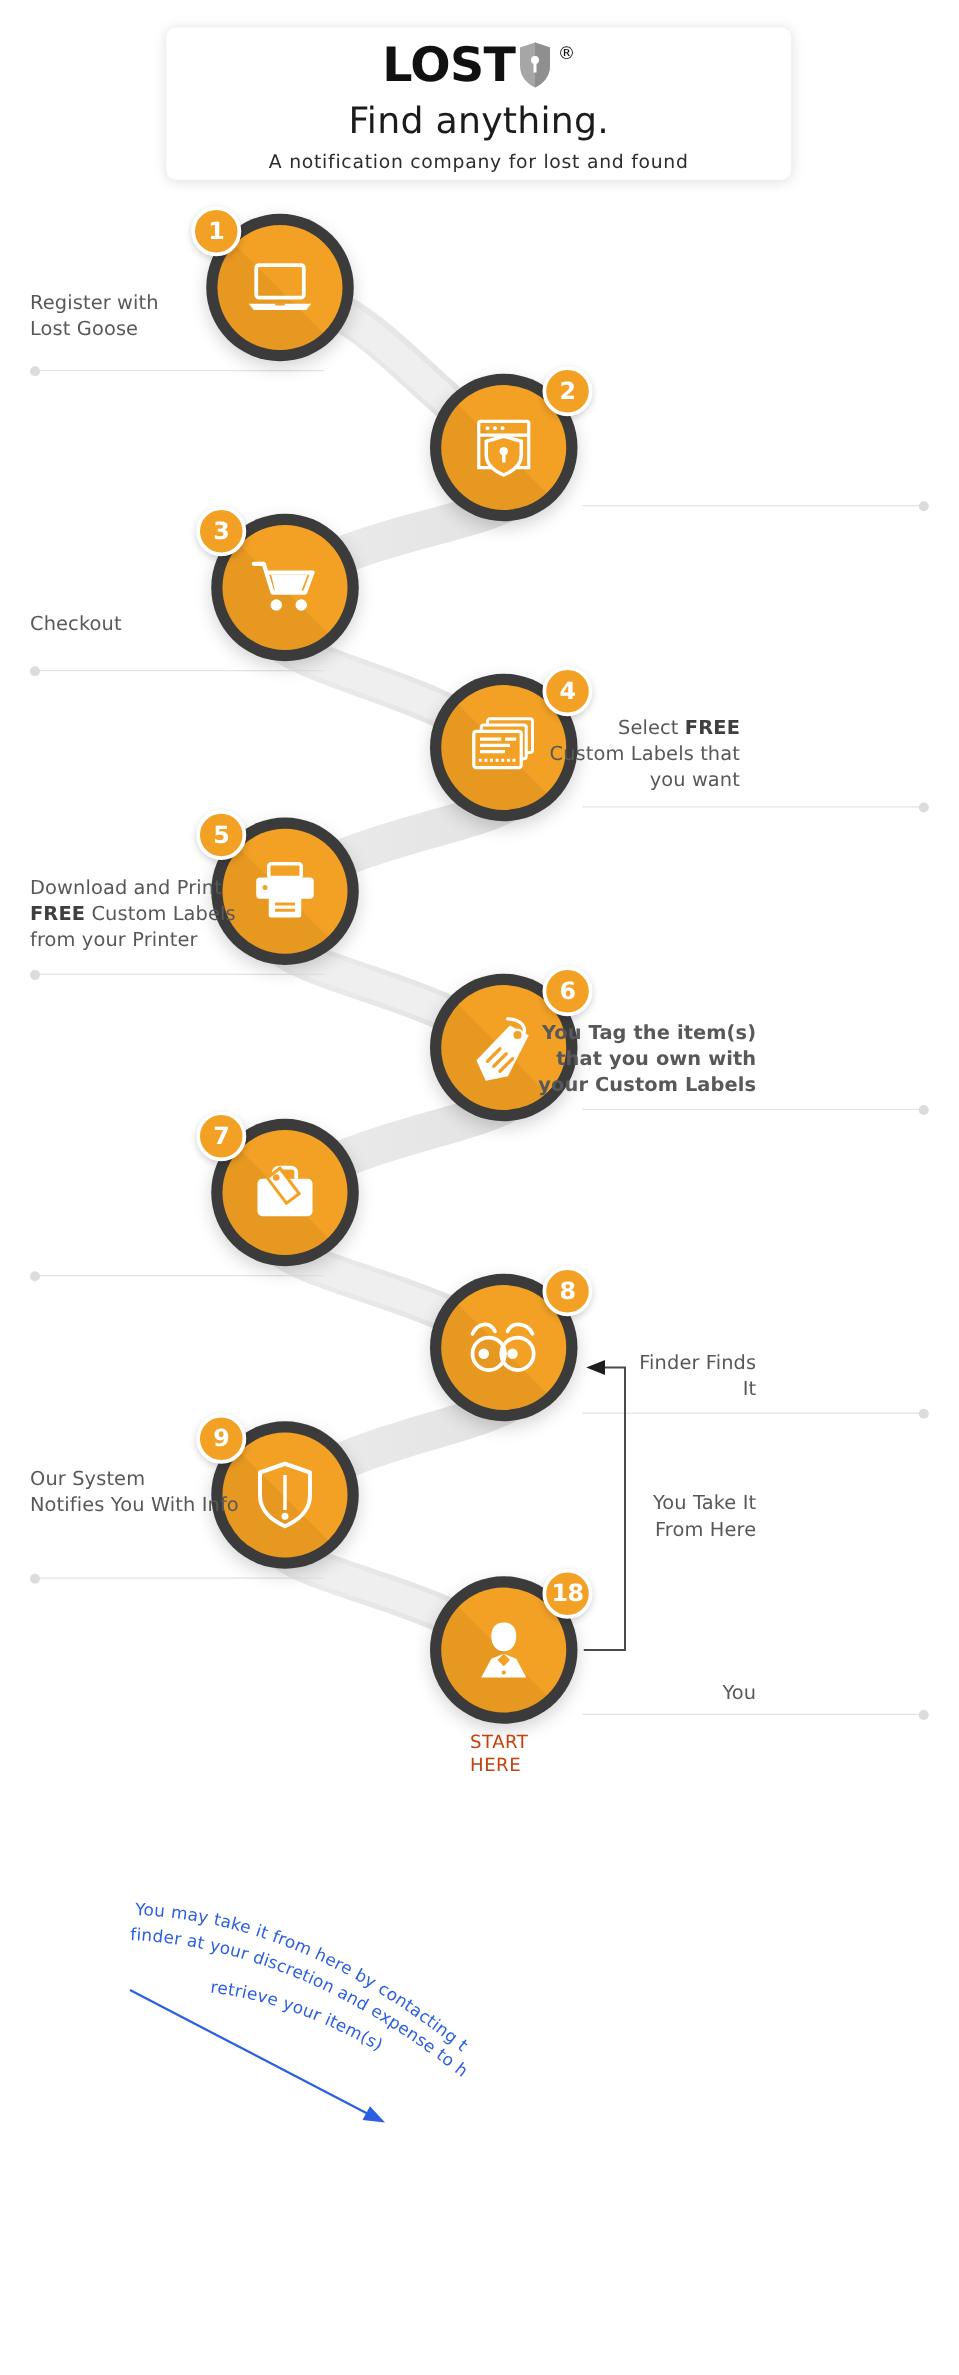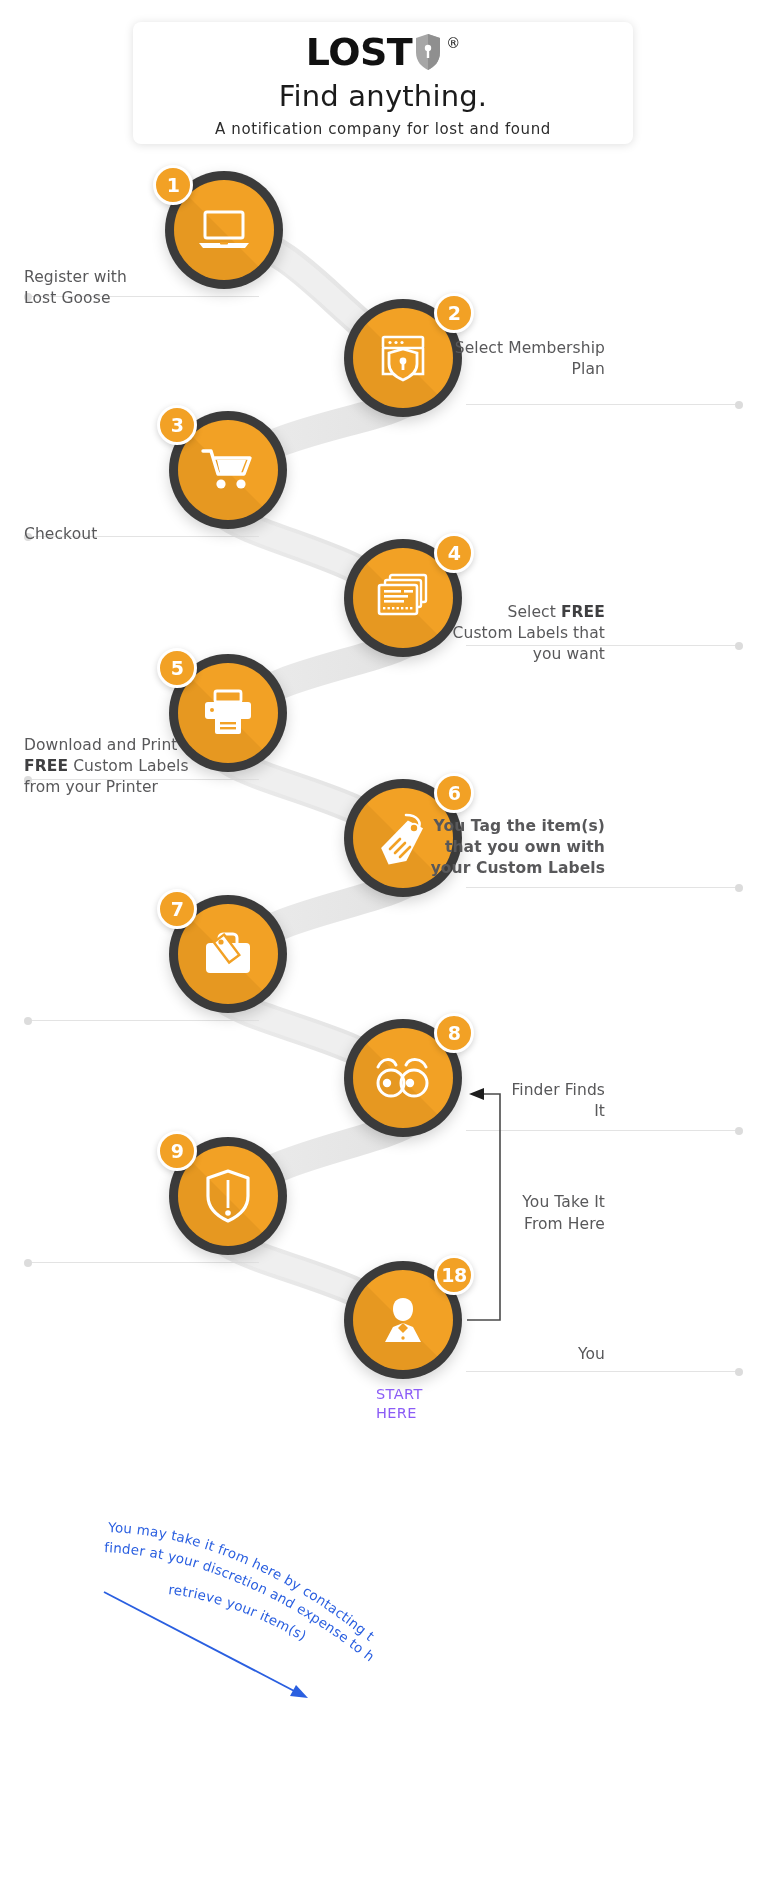--- a/index.html
+++ b/index.html
@@ -129,21 +129,21 @@
 
   
   .label {
     position: absolute;
     font-family: "DejaVu Sans", sans-serif;
     font-size: 15.5px;
     line-height: 21px;
     color: #58585a;
     letter-spacing: 0.1px;
   }
-  .label.left  { text-align: left; margin-top: 35px; }
+  .label.left  { text-align: left; }
   .label.right { text-align: right; }
   .label b { font-weight: 700; color: #3f3f41; }
 
   
   .rule {
     position: absolute;
     height: 1px;
     background: #e3e3e3;
   }
   .rule .dot {
@@ -166,21 +166,21 @@
     font-size: 13.5px;
     fill: #2a5fe0;
     letter-spacing: 0.2px;
   }
 
   .start-here {
     position: absolute;
     font-family: "DejaVu Sans", sans-serif;
     font-size: 14.5px;
     line-height: 19px;
-    color: #8b5cf6;
+    color: #c2410c;
     letter-spacing: 0.4px;
   }
 </style>
 </head>
 <body>
 
 <div id="page">
 
   <svg id="ribbon" viewBox="0 0 767 1900">
     <defs>
@@ -280,21 +280,20 @@
         <circle cx="13" cy="9.5" r="1.6" fill="#fff"></circle>
         <circle cx="19" cy="9.5" r="1.6" fill="#fff"></circle>
         <circle cx="25" cy="9.5" r="1.6" fill="#fff"></circle>
         <path d="M6 15 v26 h40 V15" fill="none" stroke="#fff" stroke-width="2.6"></path>
         <path d="M26 16 L40 20 L40 31 C40 39 33 44 26 47 C19 44 12 39 12 31 L12 20 Z" fill="#f2a125" stroke="#fff" stroke-width="2.8"></path>
         <circle cx="26" cy="28" r="3.4" fill="#fff"></circle>
         <rect x="24.6" y="29" width="2.8" height="8" fill="#fff"></rect>
       </svg>
     </div>
   </div>
-  <div class="label right" style="left:440px; top:338px; width:165px;">Select Membership<br>Plan</div>
 
   <div class="node" style="left:169px; top:411px;">
     <span class="badge left">3</span>
     <div class="disc">
       <svg class="glyph" width="54" height="46" viewBox="0 0 54 46">
         <path d="M2 4 h8 l7 23 h26 l6 -16 H14" fill="none" stroke="#fff" stroke-width="3.4" stroke-linejoin="round" stroke-linecap="round"></path>
         <path d="M16 13 h29 l-5 13 H19 Z" fill="#fff"></path>
         <circle cx="20" cy="37" r="4.6" fill="#fff"></circle>
         <circle cx="40" cy="37" r="4.6" fill="#fff"></circle>
       </svg>
@@ -318,21 +317,21 @@
             <rect x="13.5" y="34" width="2.4" height="2.4"></rect>
           <rect x="18" y="34" width="2.4" height="2.4"></rect>
             <rect x="22.5" y="34" width="2.4" height="2.4"></rect>
           <rect x="27" y="34" width="2.4" height="2.4"></rect>
             <rect x="31.5" y="34" width="2.4" height="2.4"></rect>
           <rect x="36" y="34" width="2.4" height="2.4"></rect>
         </g>
       </svg>
     </div>
   </div>
-  <div class="label right" style="left:430px; top:572px; width:175px;margin-top:30px;">Select <b>FREE</b><br>Custom Labels that<br>you want</div>
+  <div class="label right" style="left:417px; top:572px; width:175px;">Select <b>FREE</b><br>Custom Labels that<br>you want</div>
 
   <div class="node" style="left:169px; top:654px;">
     <span class="badge left">5</span>
     <div class="disc">
       <svg class="glyph" width="54" height="48" viewBox="0 0 54 48">
         <rect x="14" y="2" width="26" height="11" rx="2" fill="none" stroke="#fff" stroke-width="2.8"></rect>
         <rect x="4" y="13" width="46" height="17" rx="3" fill="#fff"></rect>
         <circle cx="11" cy="21" r="2" fill="#f2a125"></circle>
         <rect x="14" y="26" width="26" height="19" rx="2" fill="#fff"></rect>
         <rect x="19" y="33" width="16" height="2.4" fill="#f2a125"></rect>
@@ -389,20 +388,21 @@
   <div class="node" style="left:169px; top:1137px;">
     <span class="badge left">9</span>
     <div class="disc">
       <svg class="glyph" width="48" height="56" viewBox="0 0 48 56">
         <path d="M24 3 L44 10 L44 28 C44 41 35 48 24 53 C13 48 4 41 4 28 L4 10 Z" fill="none" stroke="#fff" stroke-width="3.2" stroke-linejoin="round"></path>
         <rect x="22.6" y="12" width="2.8" height="28" fill="#fff"></rect>
         <circle cx="24" cy="45" r="2.8" fill="#fff"></circle>
       </svg>
     </div>
   </div>
+  <div class="label left" style="left:24px; top:1173px; width:200px;">Our System<br>Notifies You With Info</div>
 
   <div class="node" style="left:344px; top:1261px;">
     <span class="badge right">18</span>
     <div class="disc">
       <svg class="glyph" width="52" height="52" viewBox="0 0 52 52">
         <path d="M26 4 C33 4, 36 9, 36 15 C36 22, 32 27, 26 27 C20 27, 16 22, 16 15 C16 9, 19 4, 26 4 Z" fill="#fff"></path>
         <path d="M26 29 L36 33 L44 48 H8 L16 33 Z" fill="#fff"></path>
         <path d="M26 29 L21 34 L26 39 L31 34 Z" fill="#f2a125"></path>
         <circle cx="26" cy="44" r="1.7" fill="#f2a125"></circle>
       </svg>

